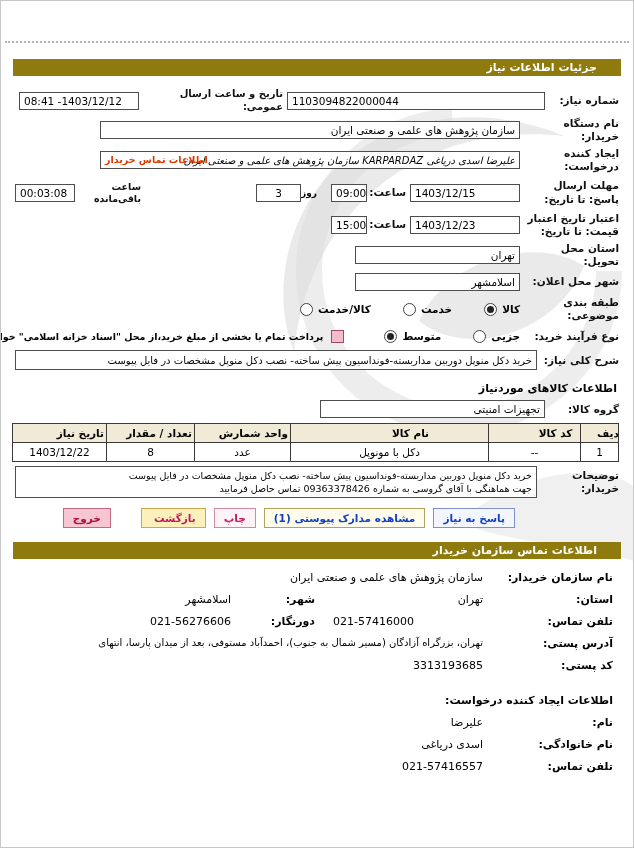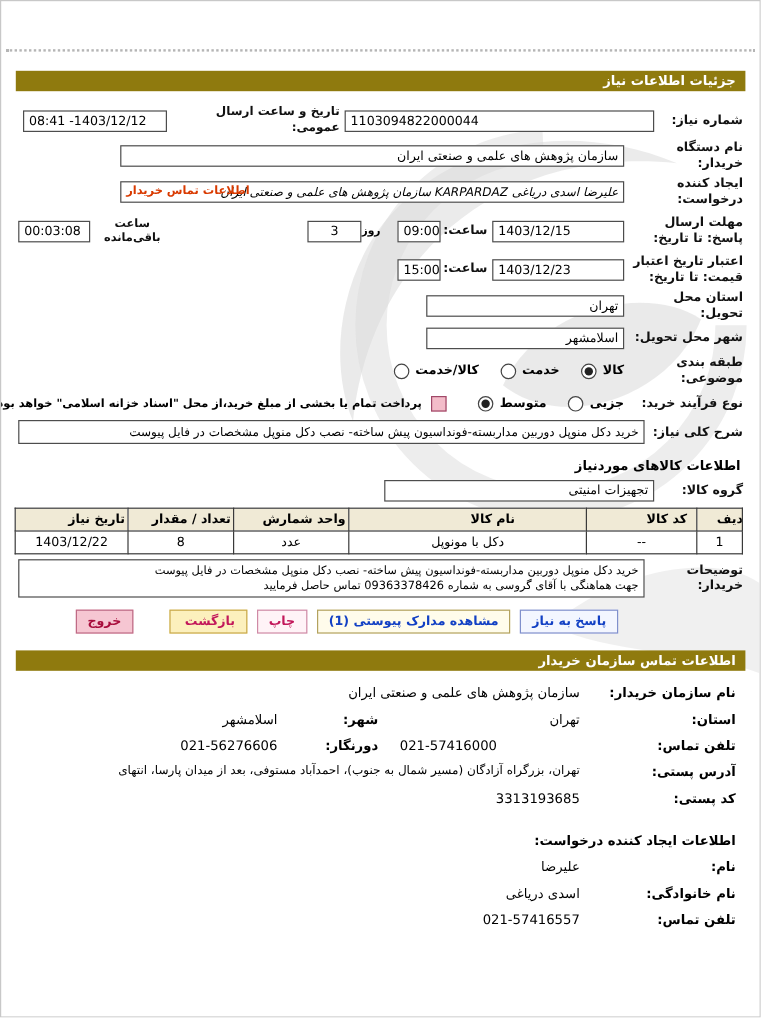--- a/index.html
+++ b/index.html
@@ -2,37 +2,37 @@
 <html lang="fa" dir="rtl"><head>
 <meta charset="utf-8">
 <style>
   html,body{margin:0;padding:0;background:#fff;font-family:"DejaVu Sans","Liberation Sans",sans-serif;}
   .page{width:634px;height:848px;position:relative;overflow:hidden;background:#fff;
         border:1px solid #c8c8c8;box-sizing:border-box;direction:rtl;}
   .watermark{position:absolute;inset:0;z-index:0;}
   .content{position:relative;z-index:1;}
   .perforation{border-top:2px dotted #b5b5b5;margin:40px 4px 0;}
   .goldbar{background:#8f7a0e;color:#fff;font-size:11px;font-weight:bold;height:17px;line-height:17px;
-           padding:0 8px;margin:16px 12px 12px;}
+           padding:0 24px;margin:16px 12px 12px;}
   .goldbar.second{margin-top:14px;}
   .row{display:flex;align-items:center;margin:4px 14px;column-gap:4px;min-height:20px;}
   .lbl{font-size:10.5px;font-weight:bold;color:#111;line-height:1.25;flex:none;}
   .box{display:flex;align-items:center;border:1px solid #4d4d4d;background:#fff;height:18px;
        padding:0 4px;font-size:10.5px;box-sizing:border-box;white-space:nowrap;overflow:hidden;flex:none;}
   .ltr{direction:ltr;text-align:left;}
   .grow{flex:1 1 auto;}
-  .w35{width:35px}.w45{width:45px}.w55{width:36px}.w62{width:62px;text-align:center;font-size:9.5px;}
+  .w35{width:35px}.w45{width:45px}.w55{width:36px}.w62{width:62px;font-size:9.5px;}
   .w60{width:60px}.w70{width:70px}.w78{width:78px}.w95{width:95px}.w110{width:110px}
   .w120{width:120px}.w140{width:140px;font-size:10px;}.w165{width:165px}.w225{width:225px}
   .w258{width:258px}.w420{width:420px}
   .spacer{flex:1 1 auto;}
   .radio{width:11px;height:11px;border:1px solid #444;border-radius:50%;background:#fff;
          display:inline-block;position:relative;flex:none;}
   .radio.checked::after{content:"";position:absolute;inset:2px;background:#222;border-radius:50%;}
-  .opt{display:flex;align-items:center;gap:5px;margin-left:14px;cursor:pointer;}
+  .opt{display:flex;align-items:center;gap:5px;margin-left:28px;cursor:pointer;}
   .optlbl{font-size:10.5px;font-weight:bold;}
   .checkbox{width:11px;height:11px;background:#f3bcc9;border:1px solid #a04868;flex:none;margin:0 8px 0 4px;cursor:pointer;}
   .note{font-size:9.5px;font-weight:bold;white-space:nowrap;}
   .creator-box{position:relative;}
   .creator-box .val{font-size:10px;white-space:nowrap;font-style:italic;}
   .contact-link{position:absolute;left:4px;top:2px;color:#d93a00;font-size:9.5px;font-weight:bold;cursor:pointer;}
   .daygroup{display:flex;flex-direction:row;align-items:center;flex:none;margin-right:10px;}
   .daylbl{font-size:9px;font-weight:bold;line-height:10px;}
   .section-title{font-size:11px;font-weight:bold;margin:12px 16px 2px;}
   table.goods{border-collapse:collapse;margin:4px 14px;table-layout:fixed;width:606px;background:#fff;}
@@ -117,21 +117,21 @@
       <span class="lbl w35">ساعت:</span>
       <span class="box w55 ltr">15:00</span>
     </div>
 
     <div class="row">
       <span class="lbl w95">استان محل تحویل:</span>
       <span class="box w165">تهران</span>
     </div>
 
     <div class="row">
-      <span class="lbl w95">شهر محل تحویل:</span>
+      <span class="lbl w95">شهر محل اعلان:</span>
       <span class="box w165">اسلامشهر</span>
     </div>
 
     <div class="row">
       <span class="lbl w95">طبقه بندی موضوعی:</span>
       <span class="opt">
         <span class="optlbl">کالا</span>
         <span class="radio checked"></span>
       </span>
       <span class="opt">

